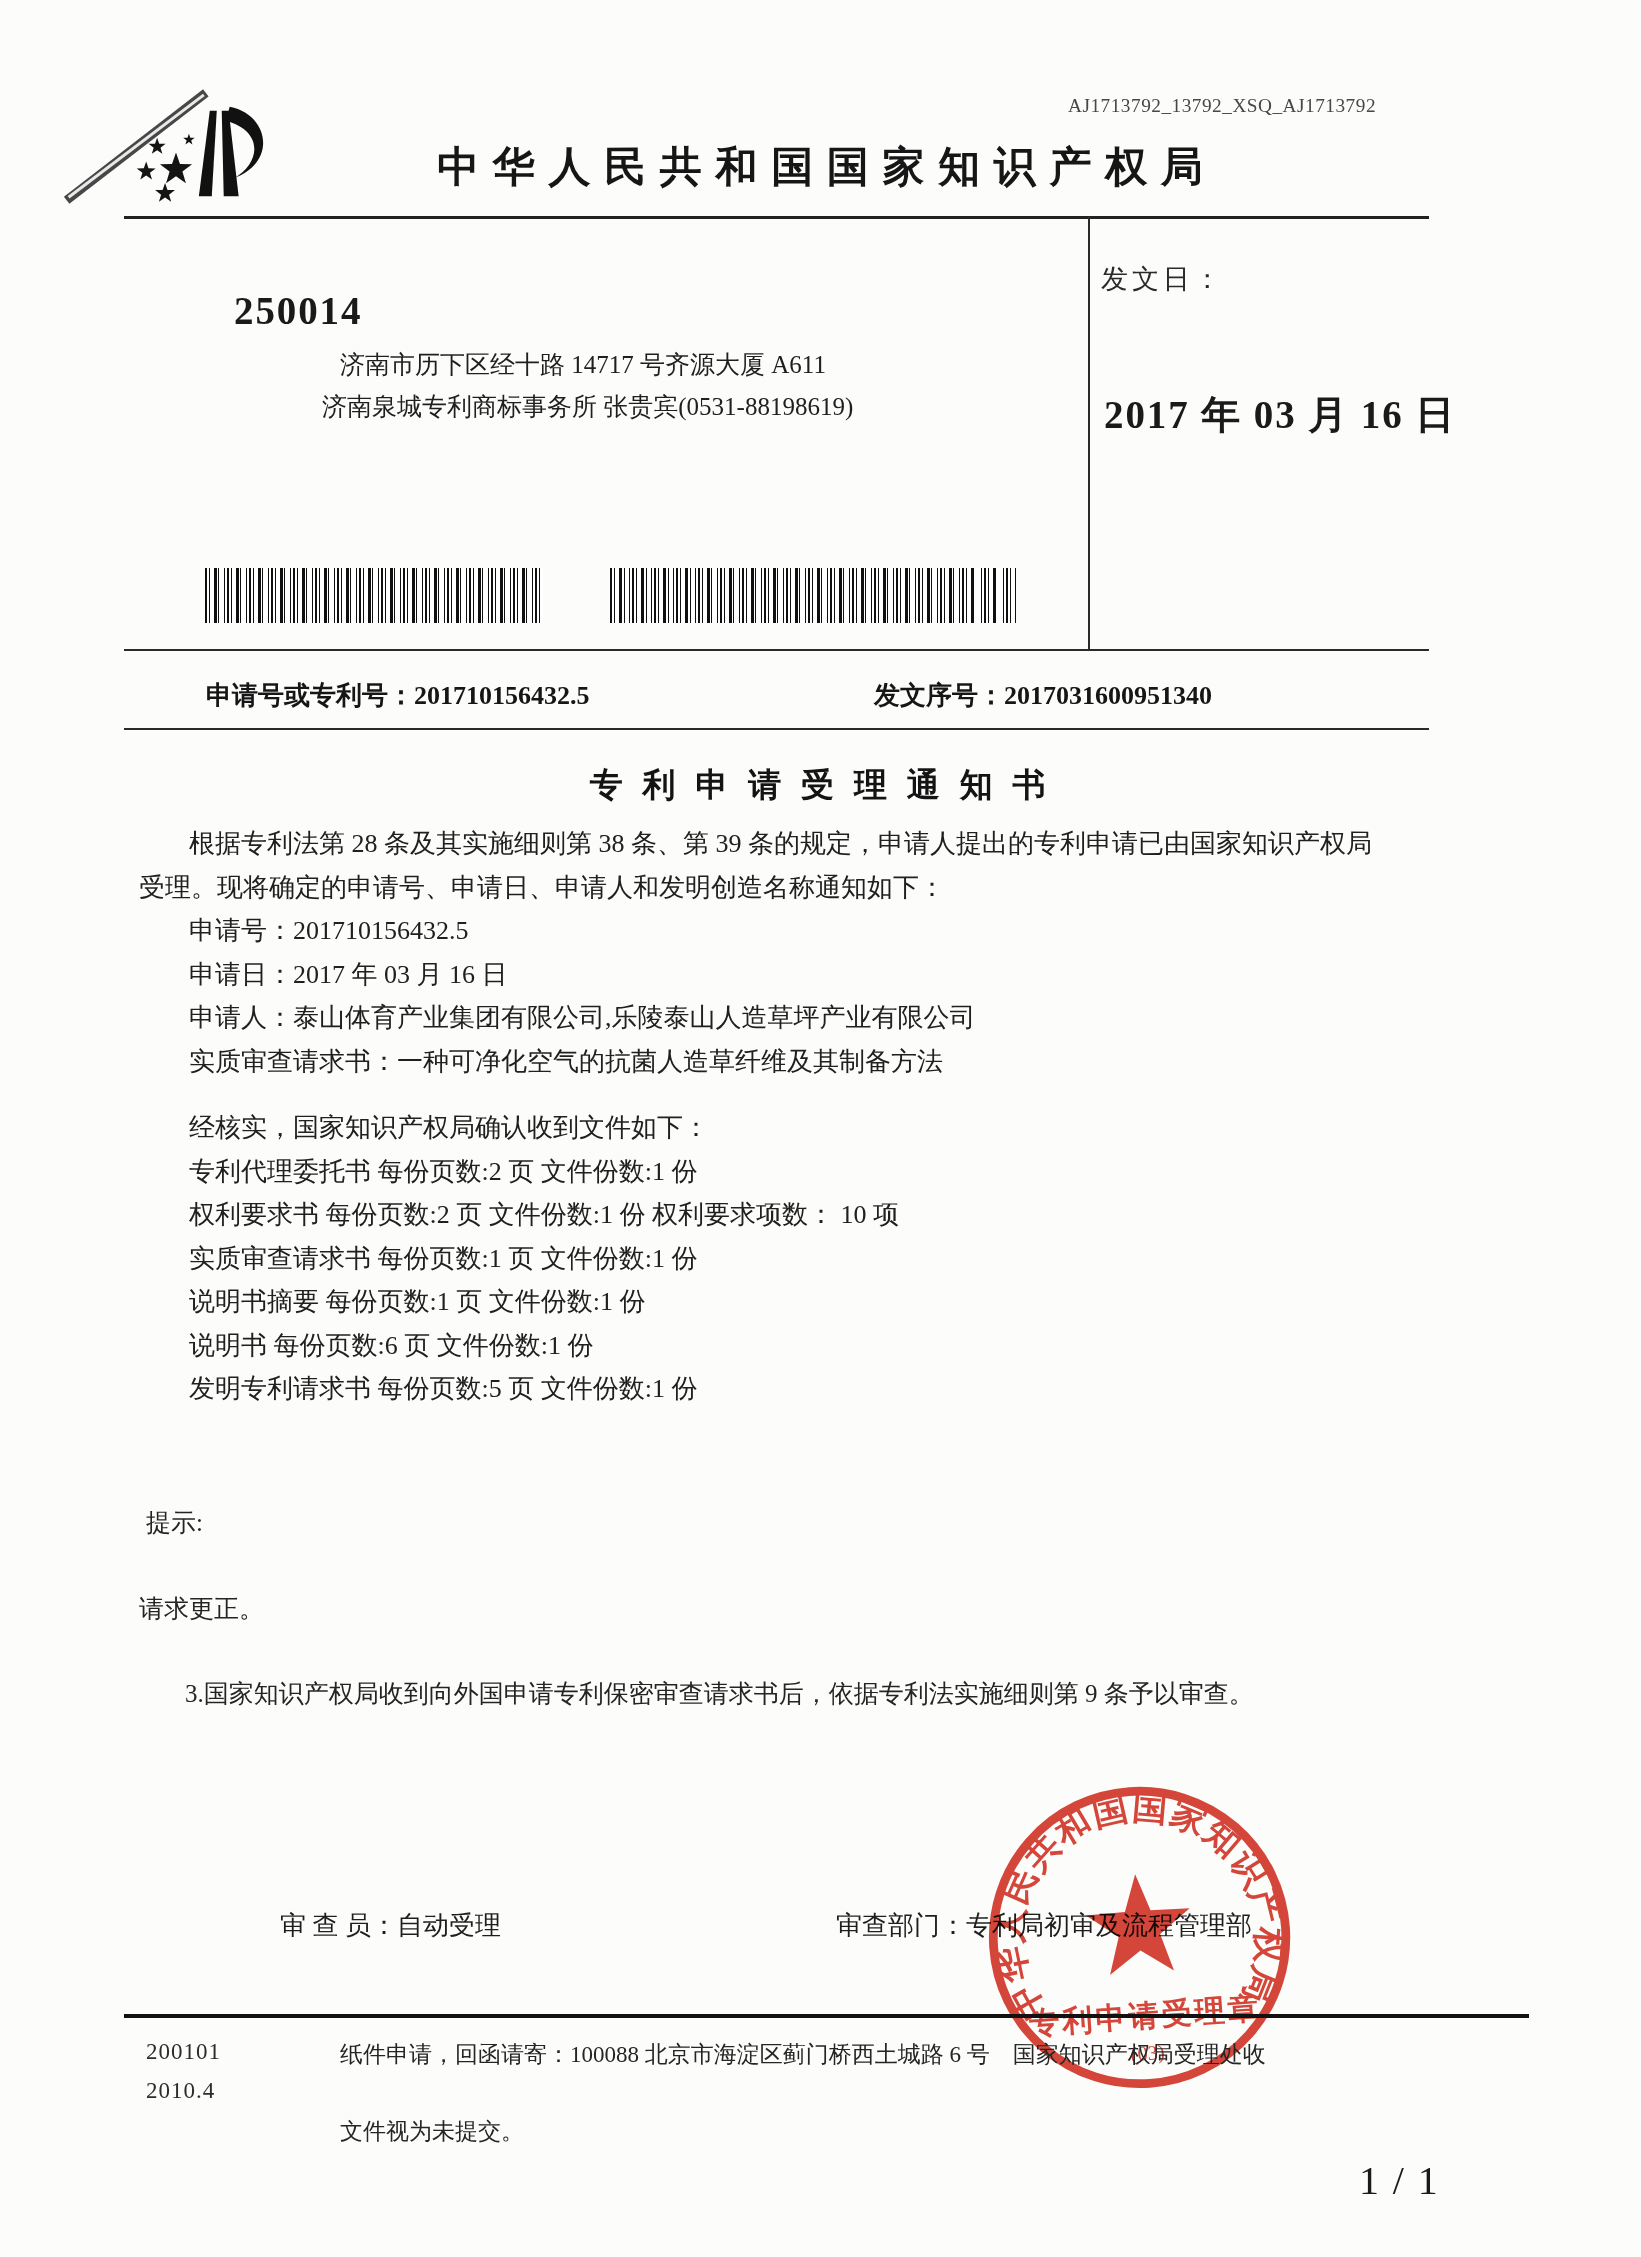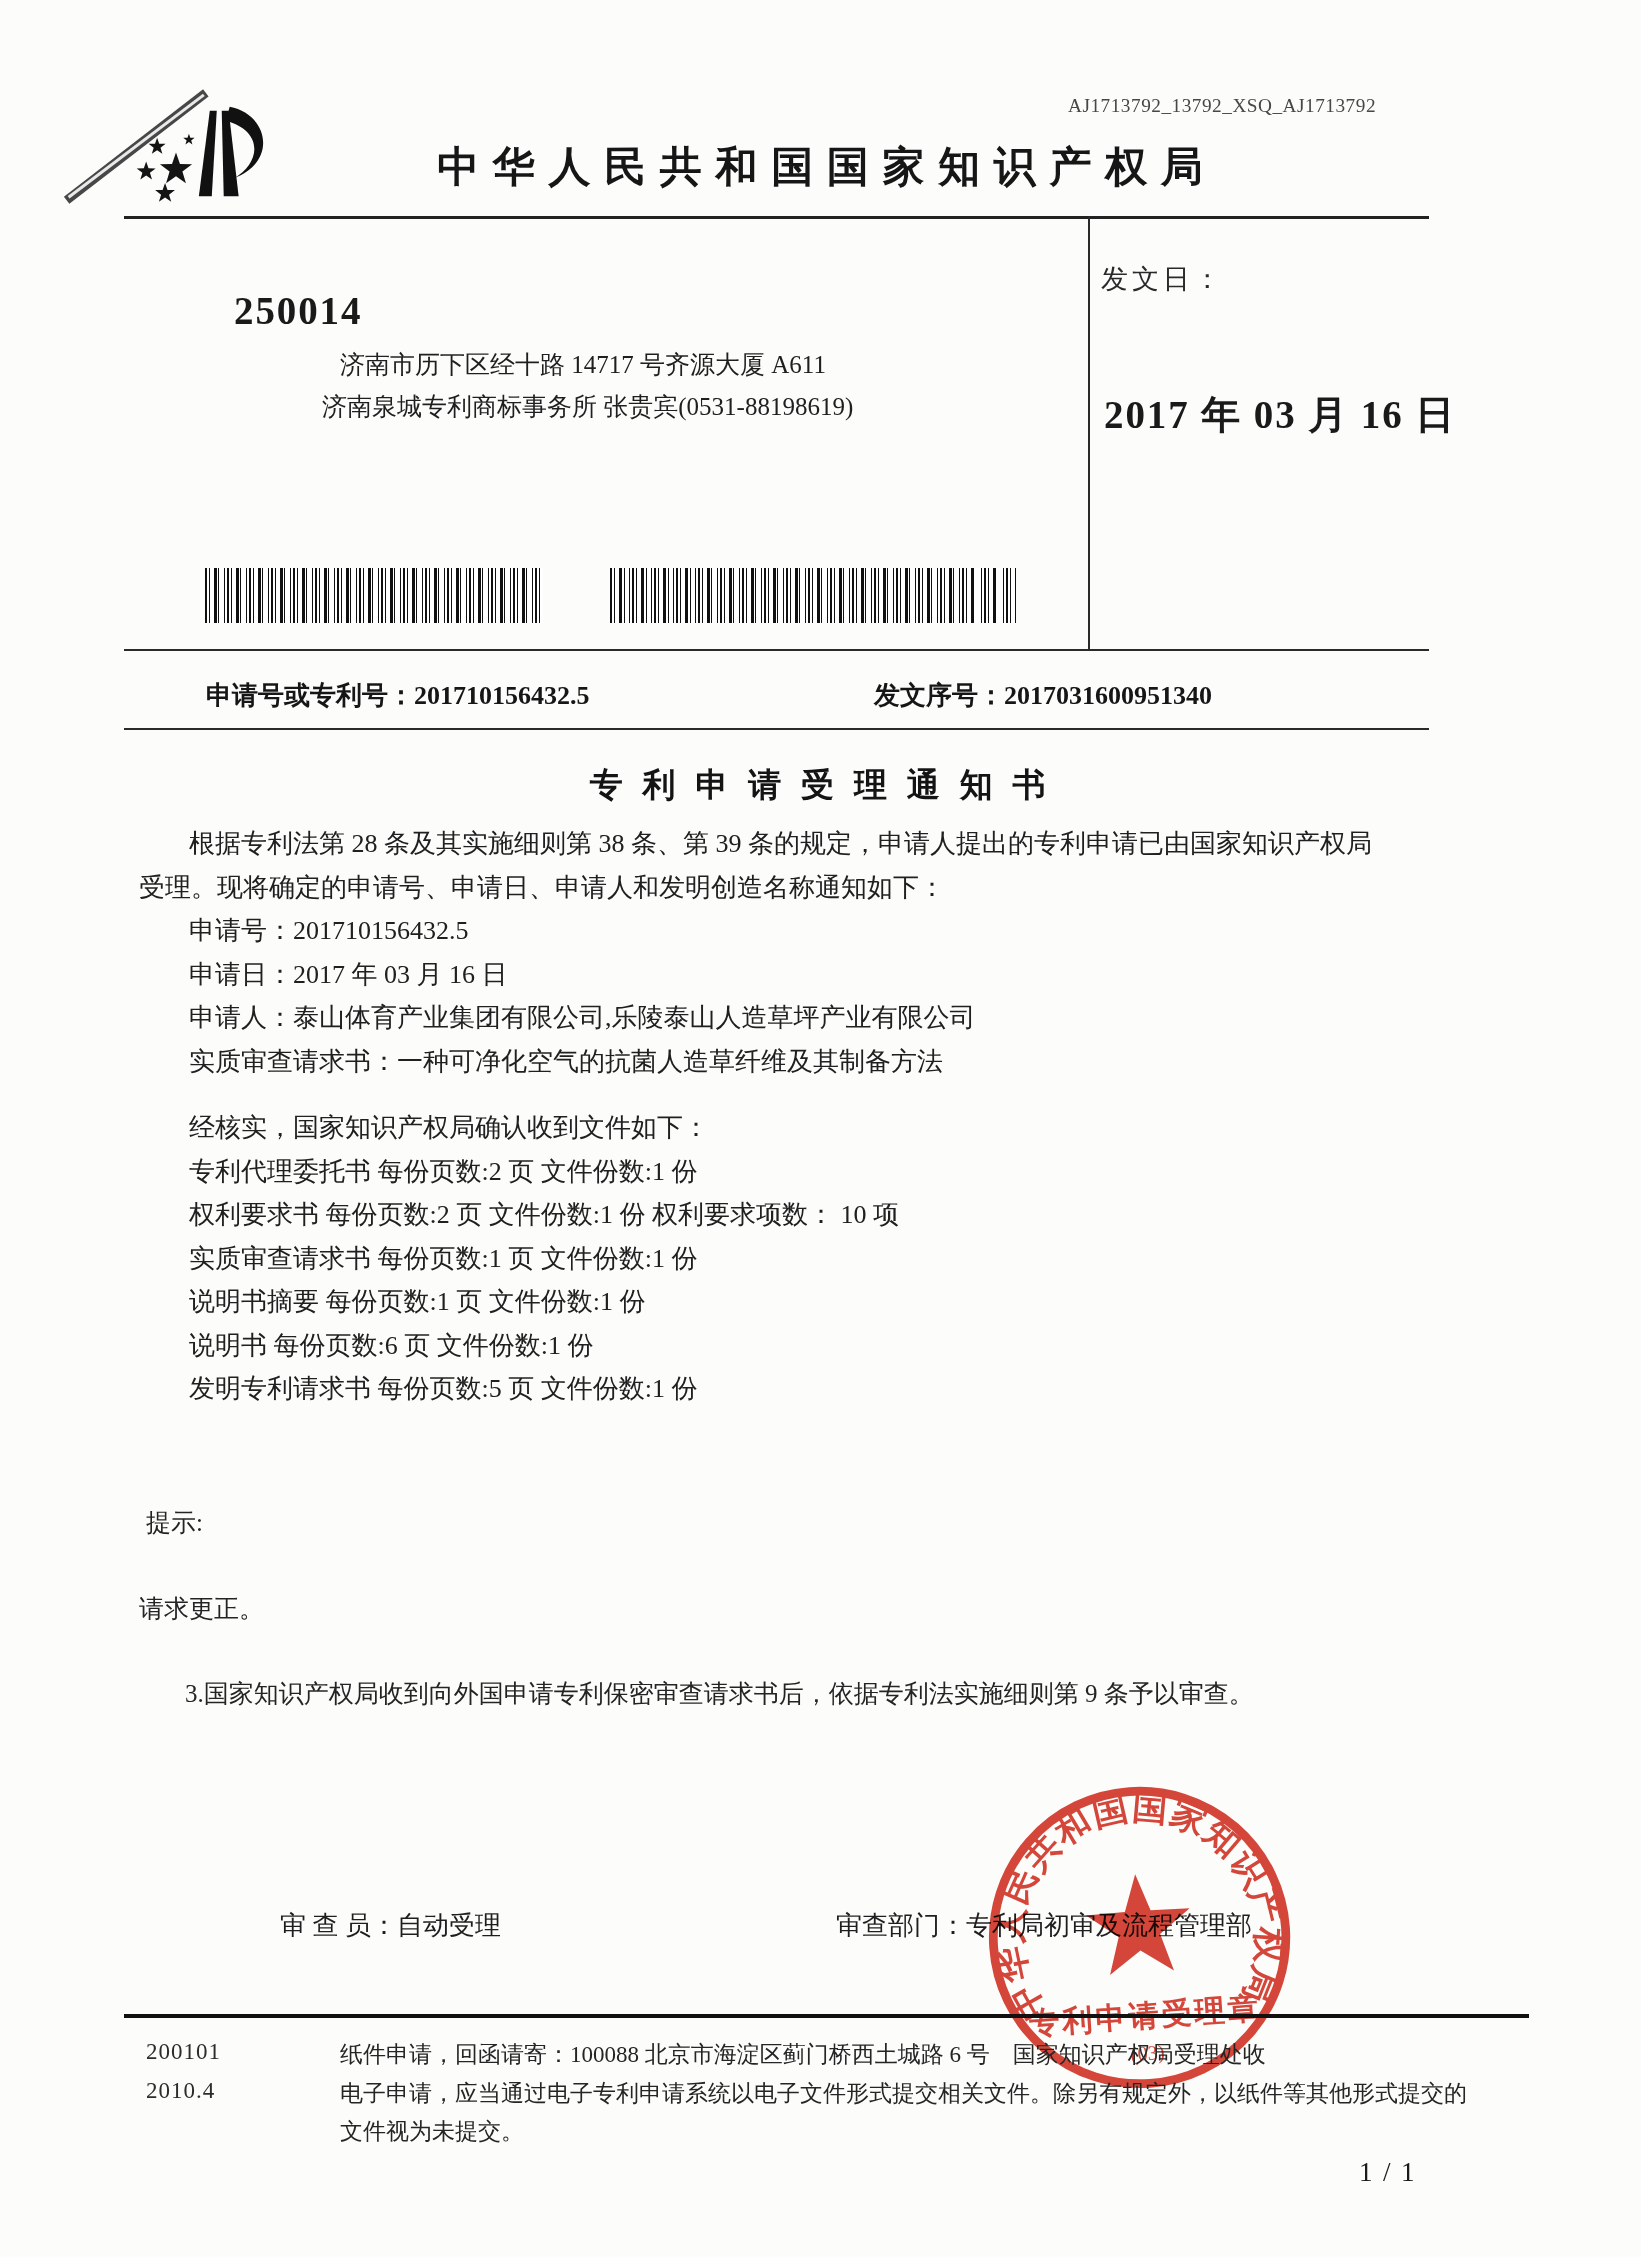--- a/index.html
+++ b/index.html
@@ -35,21 +35,21 @@
   .ref-row{top:678px;font-size:26px;font-weight:bold;color:#161616;}
   .notice-title{
     left:0;right:0;top:763px;text-align:center;
     font-size:33px;font-weight:bold;letter-spacing:5.8px;color:#141414;
   }
   .body-line{font-size:26px;color:#202020;}
   .tip-line{font-size:25px;color:#242424;}
   .signoff{top:1908px;font-size:26px;color:#1e1e1e;}
   .footer-code{font-size:23px;color:#2c2c2c;letter-spacing:1px;}
   .footer-line{font-size:23px;color:#252525;}
-  .page-num{left:1359px;top:2157px;font-size:27px;letter-spacing:1.9px;color:#1a1a1a;}
+  .page-num{left:1359px;top:2157px;font-size:40px;letter-spacing:1.9px;color:#1a1a1a;}
   .seal{
     position:absolute;left:964px;top:1761px;width:351px;height:351px;
     transform:rotate(-4deg);mix-blend-mode:multiply;opacity:.93;
   }
   .logo{position:absolute;left:60px;top:77px;width:230px;height:174px;}
 </style>
 </head>
 <body>
 
 <div class="page">
@@ -128,18 +128,17 @@
     </text>
     <path fill="#d3392b" d="M180 116 L193.2 153.9 L233.3 154.7 L201.3 178.9 L212.9 217.3 L180 194.4 L147.1 217.3 L158.7 178.9 L126.7 154.7 L166.8 153.9 Z"></path>
     <text x="180" y="272" text-anchor="middle" font-size="31" font-weight="bold" fill="#d3392b" letter-spacing="3">专利申请受理章</text>
     <text x="180" y="307" text-anchor="middle" font-size="21" fill="#d3392b">(03)</text>
   </svg>
 
   <div class="rule" style="left:124px;top:2014px;width:1405px;height:3.9px;background:#111;"></div>
   <div class="abs footer-code" style="left:146px;top:2039px;">200101</div>
   <div class="abs footer-code" style="left:146px;top:2078px;">2010.4</div>
   <div class="abs footer-line" style="left:340px;top:2039px;">纸件申请，回函请寄：100088 北京市海淀区蓟门桥西土城路 6 号　国家知识产权局受理处收</div>
-  <div class="abs footer-line" style="left:340px;top:2078px;">电子申请，应当通过电子专利申请系统以电子文件形式提交相关文件。除另有规定外，以纸件等其他形式提交的</div>
   <div class="abs footer-line" style="left:340px;top:2116px;">文件视为未提交。</div>
   <div class="abs page-num">1 / 1</div>
 
 </div>
 
 
 </body></html>

